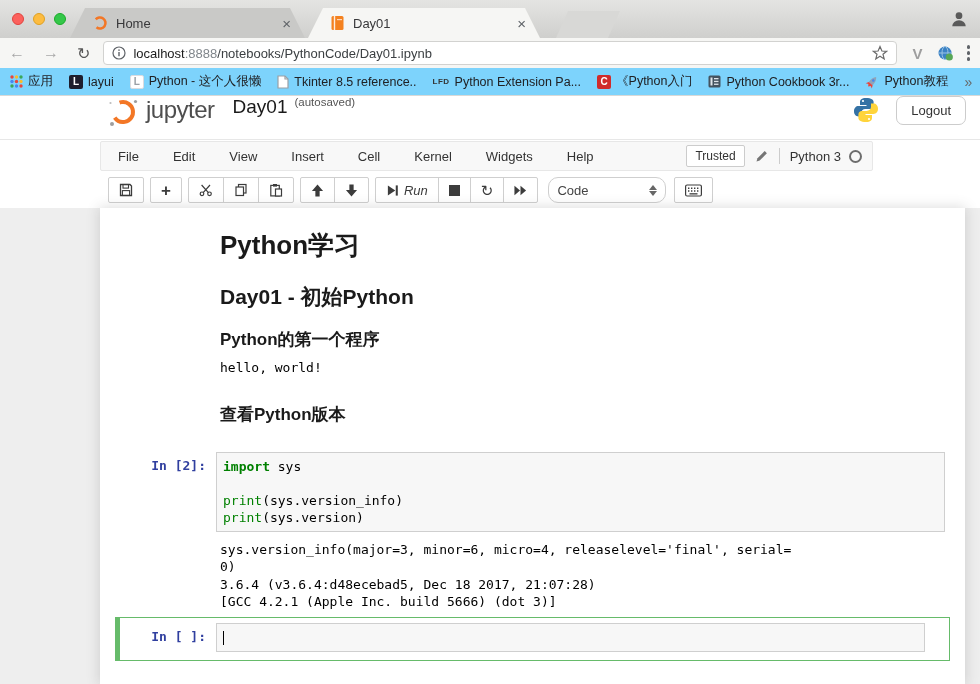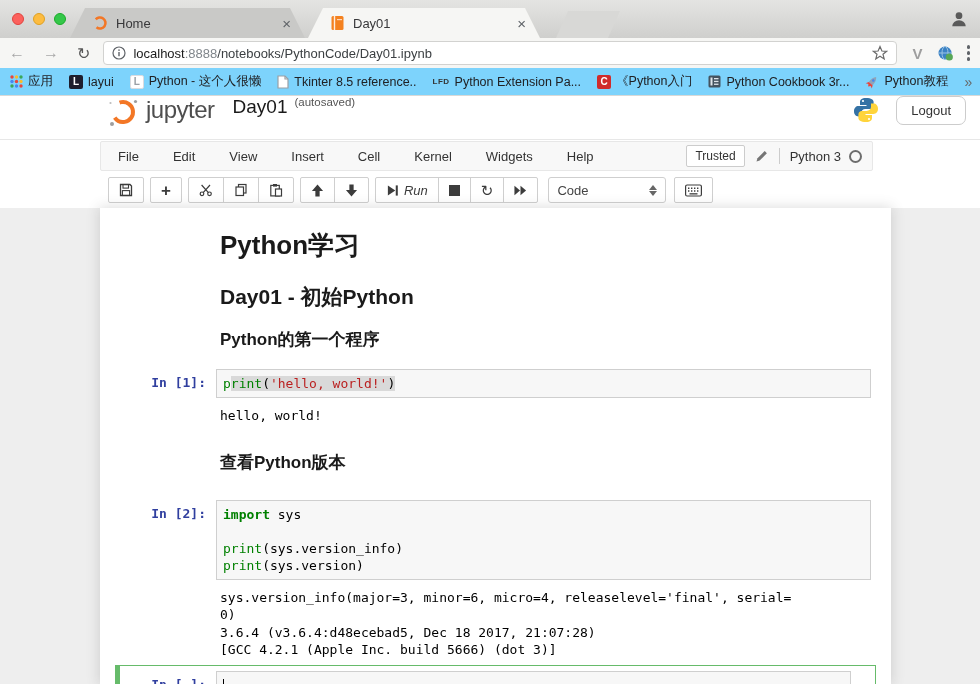--- a/index.html
+++ b/index.html
@@ -87,32 +87,32 @@
     display:flex; align-items:center; padding-left:108px; }
   .btngroup { display:flex; background:#fff; border:1px solid #cfcfcf; border-radius:2px;
     margin-right:6px; height:26px; }
   .tbtn { display:flex; align-items:center; justify-content:center; padding:0 10px;
     border-left:1px solid #cfcfcf; color:#3c3c3c; font-size:13px; }
   .tbtn:first-child { border-left:none; }
   .plus { font-size:17px; font-weight:bold; line-height:1; }
   .runlabel { margin-left:5px;font-style:italic; }
   .stop-sq { width:11px; height:11px; background:#3c3c3c; }
   .refresh-ch { font-size:15px; line-height:1; }
-  .celltype { width:118px; height:26px; border:1px solid #cfcfcf; border-radius:3px;
+  .celltype { width:118px; height:26px; border:1px solid #cfcfcf; border-radius:10px;
     display:flex; align-items:center; padding:0 8px; font-size:13px; color:#444;
     margin:0 8px 0 4px; background:#fff; }
   .ct-label { flex:1; }
   .updown { display:flex; flex-direction:column; gap:1px; }
   .updown i { width:0; height:0; border-left:4px solid transparent; border-right:4px solid transparent; }
   .updown .u { border-bottom:5px solid #666; }
   .updown .d { border-top:5px solid #666; }
 
   
   #content { position:absolute; top:208px; left:0; right:0; bottom:0; background:#eee; }
-  .container { position:absolute; left:100px; width:791px; top:0; bottom:0; background:#fff;
+  .container { position:absolute; left:100px; width:865px; top:0; bottom:0; background:#fff;
     box-shadow:0 0 12px 1px rgba(87,87,87,0.2); overflow:hidden; }
   .md-h1 { margin:22px 0 0 120px; font-size:26px; line-height:30px; font-weight:bold; color:#1a1a1a; }
   .md-h2 { margin:24px 0 0 120px; font-size:21px; line-height:26px; font-weight:bold; color:#1a1a1a; }
   .md-h3 { margin:20px 0 0 120px; font-size:17px; line-height:20px; font-weight:bold; color:#1a1a1a; }
   .md-h3b { margin-top:28px; }
   .codecell { display:flex; align-items:stretch; }
   .prompt { flex:0 0 116px; text-align:right; padding:6px 10px 0 0;
     font-family:"DejaVu Sans Mono", monospace; font-size:13px; font-weight:bold; color:#303F9F;
     white-space:nowrap; }
   .inputbox { flex:1; margin-right:20px; background:#f7f7f7; border:1px solid #cfcfcf;
@@ -410,24 +410,20 @@
     </div>
   </div>
 
   <div id="content">
     <div class="container">
 
       <div class="md-h1">Python学习</div>
       <div class="md-h2">Day01 - 初始Python</div>
       <div class="md-h3">Python的第一个程序</div>
 
-      <div class="codecell cell1">
-        <div class="prompt">In [1]:</div>
-        <div class="inputbox"><span class="bi">p</span><span class="bi sel">rint</span><span class="sel">(</span><span class="str sel">'hello, world!'</span><span class="sel">)</span></div>
-      </div>
       <div class="outrow">hello, world!</div>
 
       <div class="md-h3 md-h3b">查看Python版本</div>
 
       <div class="codecell cell2">
         <div class="prompt">In [2]:</div>
         <div class="inputbox">
           <div><span class="kw">import</span><span> sys</span></div>
           <div class="blankline"></div>
           <div><span class="bi">print</span><span>(sys.version_info)</span></div>

